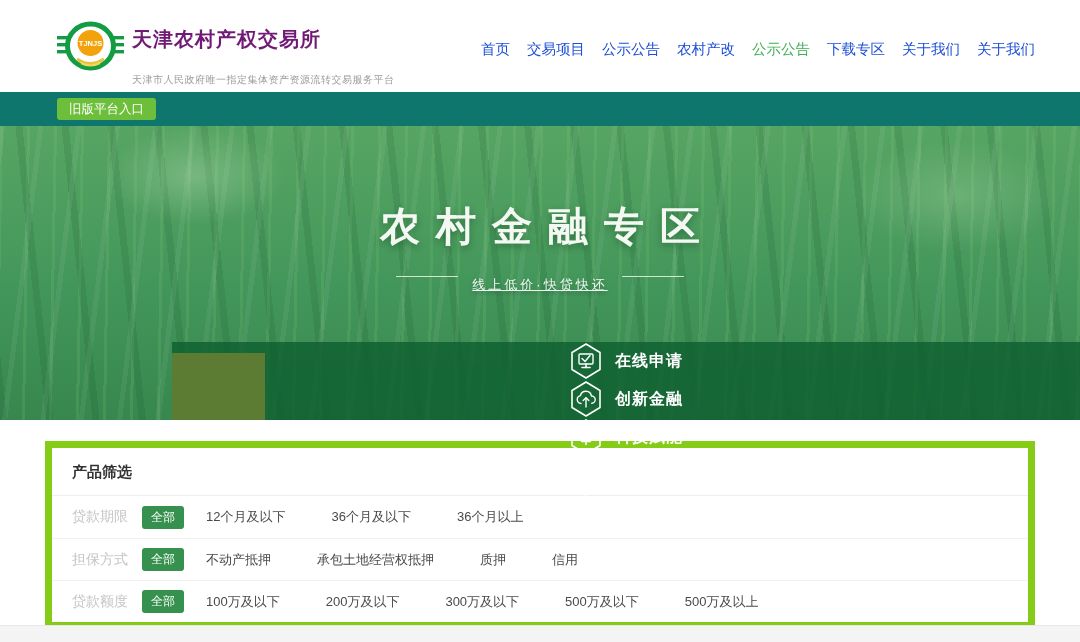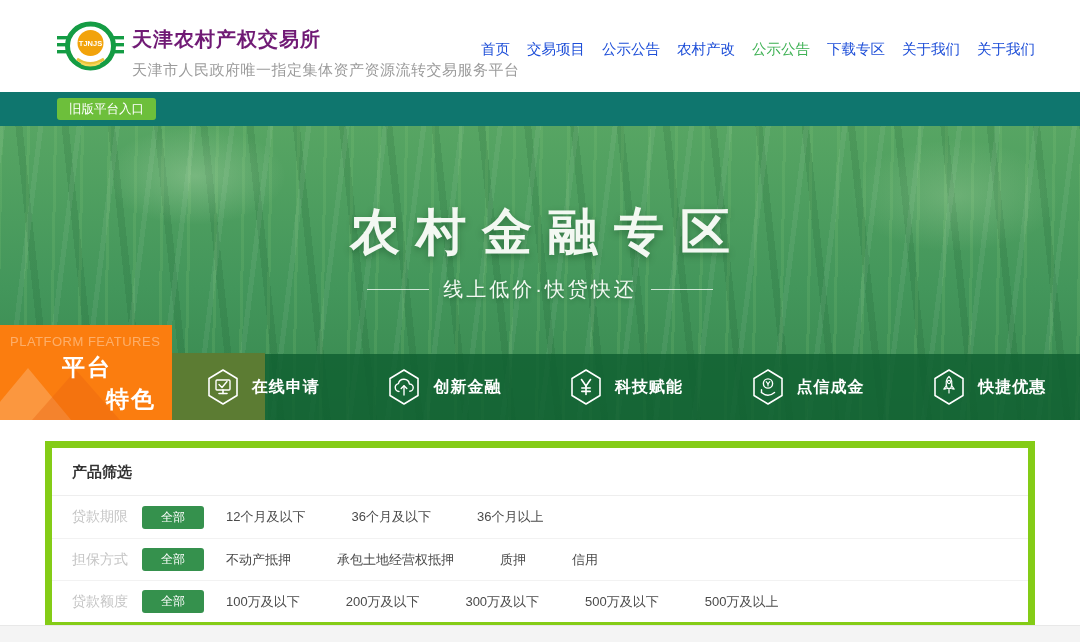--- a/index.html
+++ b/index.html
@@ -5,79 +5,79 @@
   * { margin:0; padding:0; box-sizing:border-box; }
   html,body { width:1080px; height:642px; overflow:hidden; background:#fff;
     font-family:"Liberation Sans","DejaVu Sans",sans-serif; }
   .page { position:relative; width:1080px; height:642px; background:#fff; }
 
   
   .header { position:absolute; top:0; left:0; width:1080px; height:96px; background:#fff; }
   .logo { position:absolute; left:57px; top:13px; width:67px; height:66px; }
   .brand { position:absolute; left:132px; top:26px; }
   .brand-title { font-size:20px; font-weight:bold; color:#701a75; letter-spacing:1px; }
-  .brand-sub { margin-top:8px; font-size:15px; color:#9b9b9b; letter-spacing:0.5px; }
+  .brand-sub { margin-top:20px; font-size:10px; color:#9b9b9b; letter-spacing:0.5px; }
   .nav { position:absolute; right:45px; top:40px; display:flex; gap:17px; }
   .nav a { text-decoration:none; font-size:14.5px; color:#1d4ed8; cursor:pointer; }
   .nav a.active { color:#3eb154; }
 
   
   .darkbar { position:absolute; top:92px; left:0; width:1080px; height:34px; background:#0f766e; }
   .old-btn { position:absolute; left:57px; top:6px; height:22px; padding:0 12px; background:#6dbf3b;
     color:#fff; font-size:12.5px; border:none; border-radius:3px; line-height:22px; cursor:pointer; }
 
   
   .hero { position:absolute; top:126px; left:0; width:1080px; height:294px; overflow:visible;
     background:
       radial-gradient(ellipse 130px 70px at 195px 50px, rgba(220,242,205,0.28), transparent 70%),
       radial-gradient(ellipse 150px 80px at 955px 70px, rgba(215,238,195,0.22), transparent 70%),
       repeating-linear-gradient(97deg, rgba(255,255,255,0.06) 0 5px, transparent 5px 38px),
       repeating-linear-gradient(84deg, rgba(8,66,28,0.12) 0 7px, transparent 7px 46px),
       repeating-linear-gradient(91deg, rgba(140,205,125,0.16) 0 3px, transparent 3px 27px),
       linear-gradient(to bottom, #57a563, #43965b 55%, #37874e); }
   .hero-title { position:absolute; top:73px; left:0; width:100%; text-align:center;
-    font-size:50px; font-weight:bold; color:#f3f8f2; letter-spacing:16px; text-indent:16px;
+    font-size:40px; font-weight:bold; color:#f3f8f2; letter-spacing:16px; text-indent:16px;
     text-shadow:0 3px 7px rgba(0,45,15,0.35); }
-  .hero-sub { position:absolute; top:150px; left:0; width:100%; display:flex; align-items:center;
-    justify-content:center; gap:14px; color:#f2f9f2; font-size:20px; letter-spacing:3px;
-    text-shadow:0 2px 4px rgba(0,45,15,0.3); }
+  .hero-sub { position:absolute; top:150px; left:0; width:100%; display:flex; 
+    justify-content:center; gap:14px; color:#f2f9f2; font-size:13px; letter-spacing:3px;
+    text-shadow:0 2px 4px rgba(0,45,15,0.3);text-decoration:underline; }
   .hero-sub .line { width:62px; height:1px; background:rgba(255,255,255,0.75); }
 
   
   .platform-box { position:absolute; left:0; bottom:0; width:172px; height:95px;
     background:#fb7d0f; overflow:hidden; z-index:3; }
   .platform-en { margin:9px 0 0 10px; font-size:13px; color:rgba(255,236,214,0.45); letter-spacing:0.5px; }
   .platform-cn1 { margin:3px 0 0 62px; font-size:23px; font-weight:bold; color:#fff; letter-spacing:2px;
     position:relative; z-index:2; }
   .platform-cn2 { margin:1px 0 0 106px; font-size:23px; font-weight:bold; color:#fff; letter-spacing:2px;
     position:relative; z-index:2; }
   .mount { position:absolute; width:0; height:0; }
   .m1 { bottom:-6px; left:-20px; border-left:48px solid transparent; border-right:48px solid transparent;
     border-bottom:58px solid rgba(255,255,255,0.20); }
   .m2 { bottom:-16px; left:18px; border-left:58px solid transparent; border-right:58px solid transparent;
     border-bottom:66px solid rgba(235,100,15,0.38); }
 
   
-  .feature-bar { position:absolute; left:172px; right:0; bottom:0; height:66px;
+  .feature-bar { position:absolute; left:172px; right:0; bottom:0; height:78px;
     background:rgba(14,94,48,0.80); display:flex; justify-content:space-around; align-items:center;
-    z-index:2; overflow:visible; }
+    z-index:2; overflow:visible;flex-direction:column; }
   .olive-block { position:absolute; left:0; bottom:0; width:93px; height:67px; background:#5c7c33; z-index:0; }
   .feature-item { position:relative; z-index:1; display:flex; align-items:center; gap:12px; cursor:pointer; }
   .feature-item span.lbl { color:#fff; font-size:16px; font-weight:600; letter-spacing:1px; }
   .hex-icon svg { display:block; }
 
   
   .card { position:absolute; top:441px; left:45px; width:990px; background:#fff;
     border:7px solid #84cc16; }
   .card-title { padding:15px 20px 13px; font-size:15px; font-weight:700; color:#333;
     border-bottom:1px solid #eee; }
   .frow { display:flex; align-items:center; height:42px; padding-left:20px; }
   .frow + .frow { border-top:1px solid #f2f2f2; }
   .frow .flabel { width:70px; font-size:14px; color:#c5c5c5; }
-  .badge { background:#35914d; color:#fff; font-size:12px; padding:3px 19px; border-radius:3px;
+  .badge { background:#35914d; color:#fff; font-size:12px; padding:3px 9px; border-radius:3px;
     margin-right:22px; cursor:pointer; }
   .opts { display:flex; gap:46px; }
   .opts a { font-size:13px; color:#4a4a4a; text-decoration:none; cursor:pointer; }
 
   
   .footer-strip { position:absolute; left:0; bottom:0; width:1080px; height:17px;
     background:#f4f4f4; border-top:1px solid #e8e8e8; }
 </style>
 </head>
 <body>
@@ -121,27 +121,20 @@
   </div>
 
   <div class="hero">
     <div class="hero-title">农村金融专区</div>
     <div class="hero-sub">
       <div class="line"></div>
       <span>线上低价·快贷快还</span>
       <div class="line"></div>
     </div>
 
-    <div class="platform-box">
-      <div class="mount m1"></div>
-      <div class="mount m2"></div>
-      <div class="platform-en">PLATFORM FEATURES</div>
-      <div class="platform-cn1">平台</div>
-      <div class="platform-cn2">特色</div>
-    </div>
 
     <div class="feature-bar">
       <div class="olive-block"></div>
 
       <div class="feature-item">
         <span class="hex-icon">
           <svg width="34" height="38" viewBox="0 0 34 38" fill="none" stroke="#fff" stroke-width="1.6" stroke-linecap="round" stroke-linejoin="round">
             <polygon points="17,2 31,10.5 31,27.5 17,36 3,27.5 3,10.5"></polygon>
             <rect x="10" y="12" width="14" height="10" rx="1" stroke-width="1.4"></rect>
             <polyline points="13,16.5 16,19.5 21,13.5" stroke-width="1.4"></polyline>

